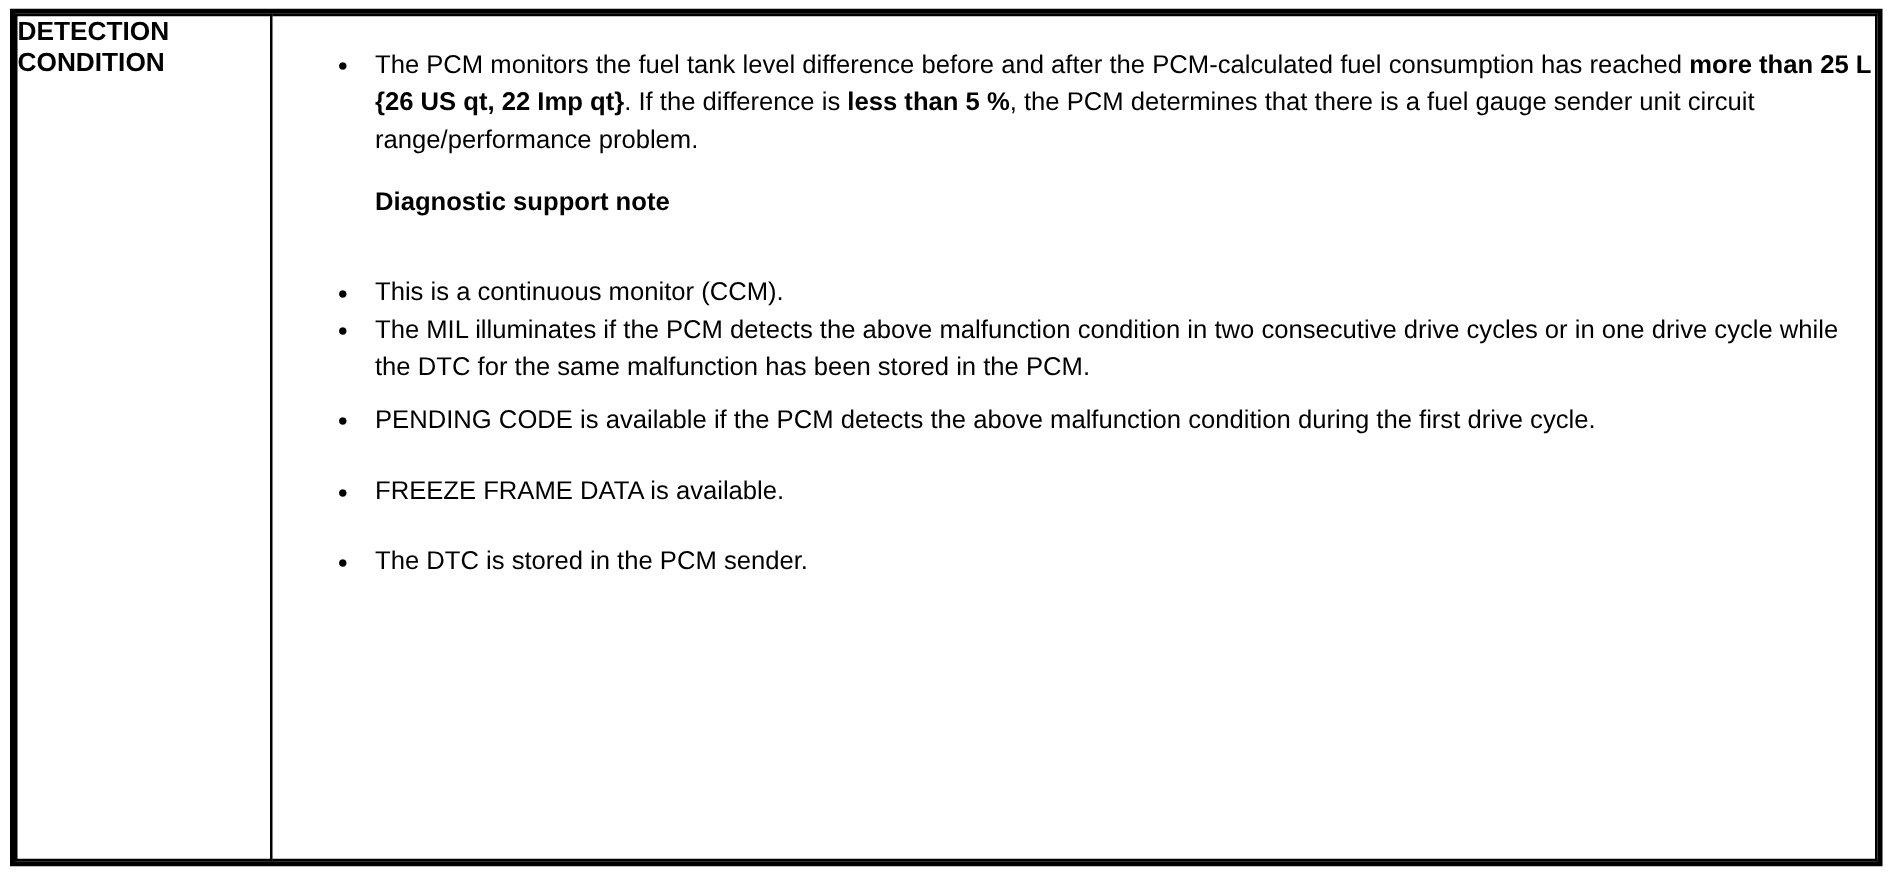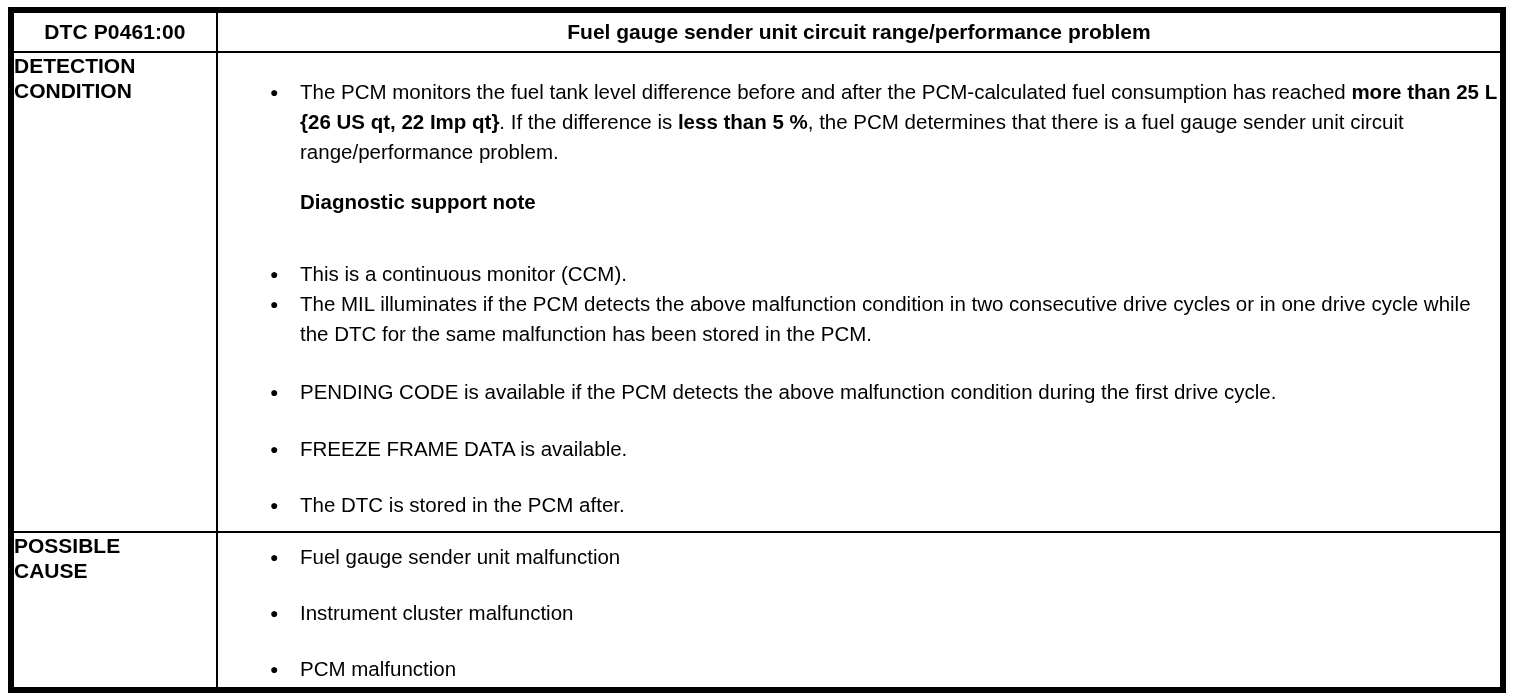--- a/index.html
+++ b/index.html
@@ -116,21 +116,21 @@
   }
 
   .detection-list .bullet-item,
   .detection-list .note-heading { margin-top: 0; }
 
   
   .detection-list > li.b0 { margin-top: 24px; }
   .detection-list > li.nh { margin-top: 20px; }
   .detection-list > li.b1 { margin-top: 42px; }
   .detection-list > li.b2 { }
-  .detection-list > li.b3 { margin-top: 28px; }
+  .detection-list > li.b3 { margin-top: 12px; }
   .detection-list > li.b4 { margin-top: 27px; }
   .detection-list > li.b5 { margin-top: 26px; }
 
   .cause-list > li.c0 { margin-top: 9px; }
   .cause-list > li.c1 { margin-top: 26px; }
   .cause-list > li.c2 { margin-top: 26px; }
 
   .cause-list .bullet-item { font-size: 20.5px; }
 
   b, .b { font-weight: bold; }
@@ -139,54 +139,39 @@
 <body>
 
 <div class="page">
   <div class="dtc-table">
     <table>
       <colgroup>
         <col class="col-label">
         <col>
       </colgroup>
       <tbody>
-        <tr class="hdr-row">
-          <td class="dtc-code">DTC P0461:00</td>
-          <td class="dtc-title">Fuel gauge sender unit circuit range/performance problem</td>
-        </tr>
 
         <tr>
           <td class="section-label label-detection">DETECTION
 CONDITION</td>
           <td class="content-cell">
             <ul class="bullet-list detection-list">
               <li class="bullet-item b0"><span>The PCM monitors the fuel tank level difference before and after the PCM-calculated fuel consumption has reached </span><b>more than 25 L {26 US qt, 22 Imp qt}</b><span>. If the difference is </span><b>less than 5 %</b><span>, the PCM determines that there is a fuel gauge sender unit circuit range/performance problem.</span></li>
 
               <li class="note-heading nh">Diagnostic support note</li>
 
               <li class="bullet-item b1">This is a continuous monitor (CCM).</li>
 
               <li class="bullet-item b2">The MIL illuminates if the PCM detects the above malfunction condition in two consecutive drive cycles or in one drive cycle while the DTC for the same malfunction has been stored in the PCM.</li>
 
               <li class="bullet-item b3">PENDING CODE is available if the PCM detects the above malfunction condition during the first drive cycle.</li>
 
               <li class="bullet-item b4">FREEZE FRAME DATA is available.</li>
 
-              <li class="bullet-item b5">The DTC is stored in the PCM after.</li>
+              <li class="bullet-item b5">The DTC is stored in the PCM sender.</li>
             </ul>
           </td>
         </tr>
 
-        <tr>
-          <td class="section-label label-cause">POSSIBLE
-CAUSE</td>
-          <td class="content-cell">
-            <ul class="bullet-list cause-list">
-              <li class="bullet-item c0">Fuel gauge sender unit malfunction</li>
-              <li class="bullet-item c1">Instrument cluster malfunction</li>
-              <li class="bullet-item c2">PCM malfunction</li>
-            </ul>
-          </td>
-        </tr>
       </tbody>
     </table>
   </div>
 </div>
 
 </body></html>

